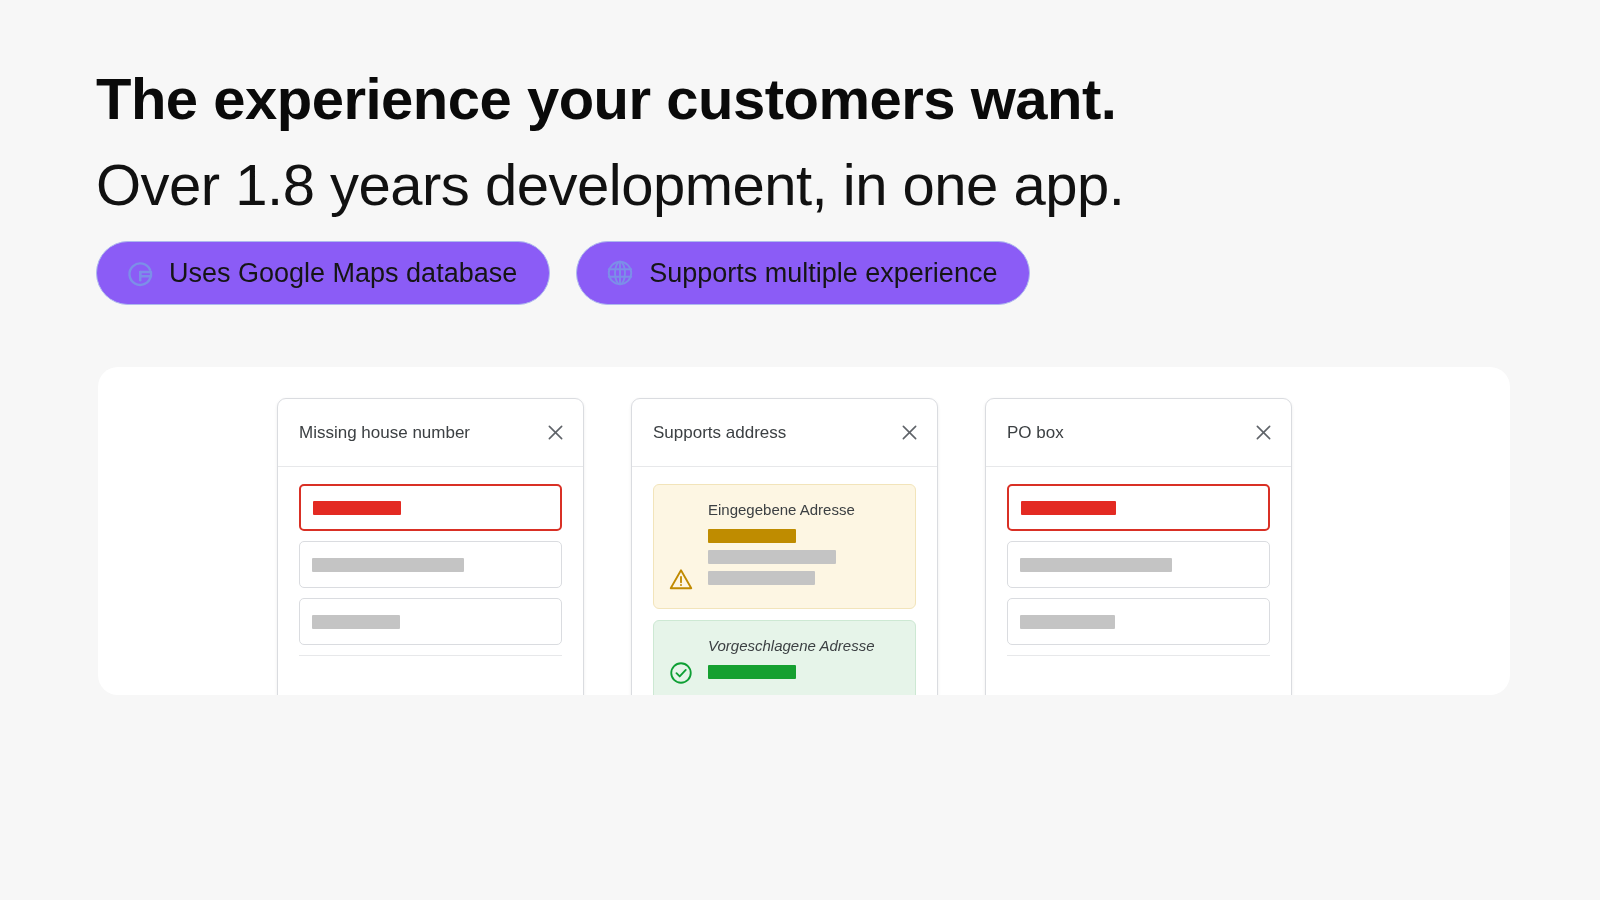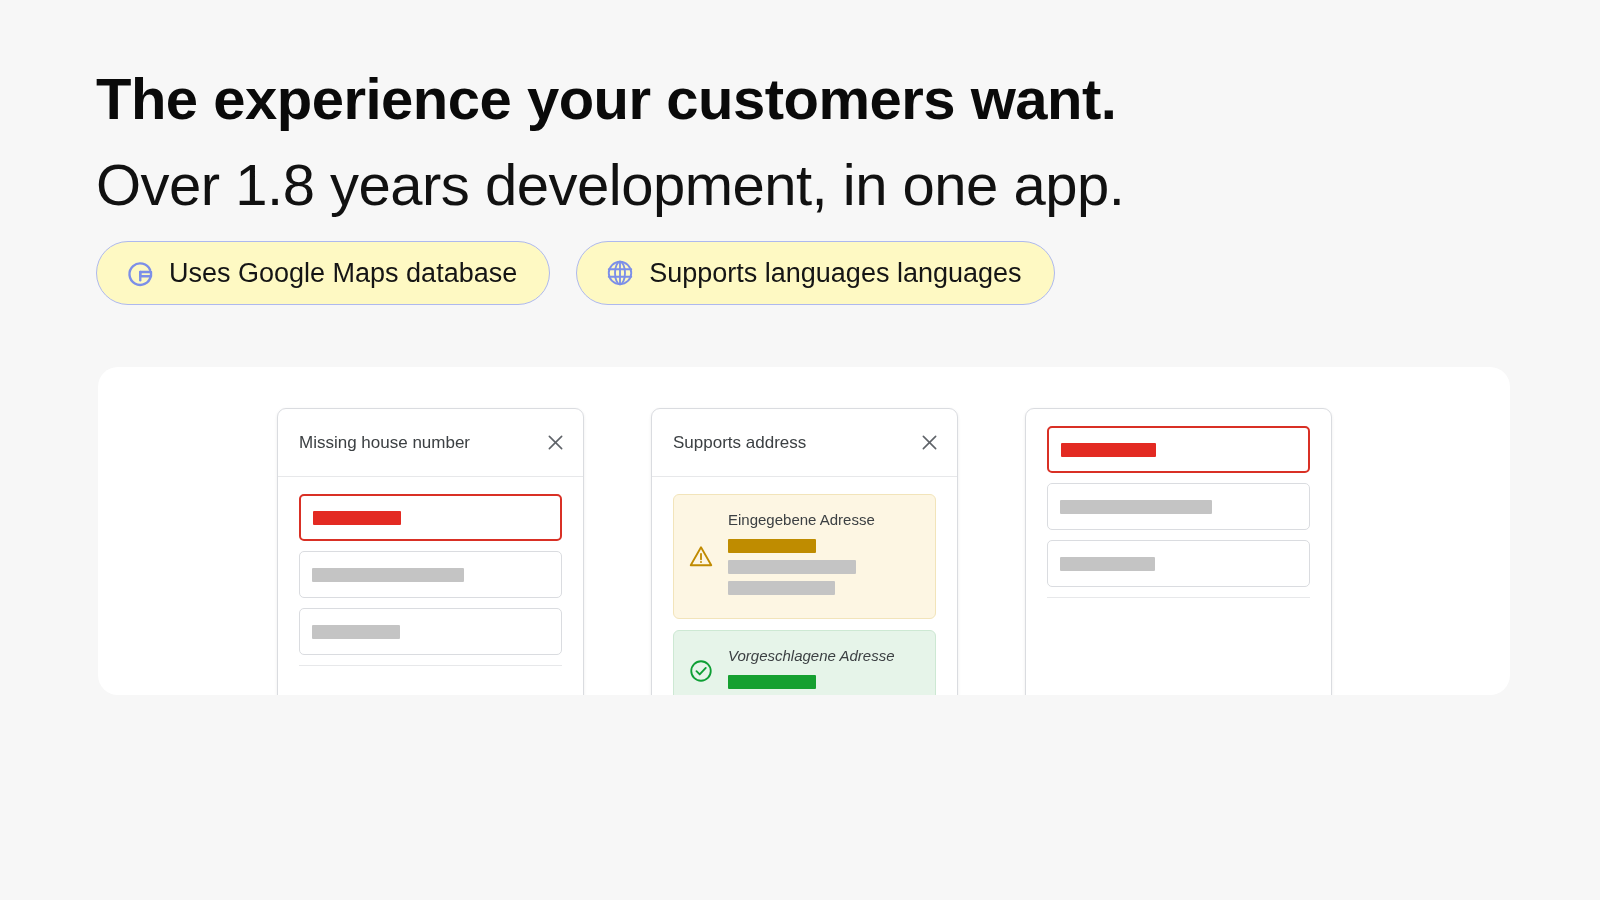--- a/index.html
+++ b/index.html
@@ -38,21 +38,21 @@
     gap: 26px;
     align-items: center;
   }
   .pill {
     display: flex;
     align-items: center;
     gap: 14px;
     height: 64px;
     padding: 0 32px 0 28px;
     border-radius: 40px;
-    background: #fef9c3;
+    background: #8b5cf6;
     border: 1.5px solid #AEB9EE;
     cursor: pointer;
   }
   .pill-label {
     font-size: 27px;
     color: #151515;
     white-space: nowrap;
   }
   .pill-icon { width: 30px; height: 30px; display: block; flex: none; }
 
@@ -60,23 +60,23 @@
   .panel {
     position: absolute;
     left: 98px; top: 367px;
     width: 1412px; height: 328px;
     background: #FFFFFF;
     border-radius: 20px;
     overflow: hidden;
   }
   .cards {
     position: absolute;
-    left: 179px; top: 41px;
-    display: flex;
-    gap: 67px;
+    left: 179px; top: 31px;
+    display: flex;
+    gap: 47px;
   }
 
   
   .card {
     width: 307px;
     background: #FFFFFF;
     border: 1px solid #DADCE0;
     border-radius: 9px;
     box-shadow: 0 1px 3px rgba(60,64,67,0.10);
     overflow: hidden;
@@ -120,21 +120,21 @@
     height: 30px;
   }
 
   
   .alert {
     border-radius: 6px;
     padding: 14px 16px 16px 14px;
     margin-bottom: 11px;
     display: flex;
     gap: 14px;
-    align-items: center;
+    align-items: flex-end;
   }
   .alert.warning { background: #FDF6E3; border: 1px solid #F2E4BA; }
   .alert.success { background: #E6F4E9; border: 1px solid #CDE8D3; font-style: italic; }
   .alert-icon { width: 26px; height: 26px; flex: none; margin-top: 1px; }
   .alert-content { flex: 1; padding-top: 2px; }
   .alert-title {
     font-size: 15px;
     color: #3C4043;
     margin-bottom: 11px;
     white-space: nowrap;
@@ -167,21 +167,21 @@
     <div class="pill">
       <span class="pill-icon">
         <svg viewBox="0 0 24 24" width="30" height="30" fill="none" stroke="#7C8FE8" stroke-width="1.5" stroke-linecap="round">
           <circle cx="12" cy="12" r="9"></circle>
           <ellipse cx="12" cy="12" rx="4" ry="9"></ellipse>
           <line x1="3" y1="9" x2="21" y2="9"></line>
           <line x1="3" y1="15" x2="21" y2="15"></line>
           <line x1="12" y1="3" x2="12" y2="21"></line>
         </svg>
       </span>
-      <span class="pill-label">Supports languages languages</span>
+      <span class="pill-label">Supports multiple experience</span>
     </div>
 
   </div>
 
   <div class="panel">
     <div class="cards">
 
       <div class="card">
         <div class="card-header">
           <span class="card-title">Missing house number</span>
@@ -245,20 +245,29 @@
               <div class="alert-title">Vorgeschlagene Adresse</div>
               <div class="bar green" style="width:88px"></div>
 
             </div>
           </div>
 
         </div>
       </div>
 
       <div class="card">
+        <div class="card-header">
+          <span class="card-title">PO box</span>
+          <span class="close-icon">
+            <svg viewBox="0 0 24 24" width="21" height="21" fill="none" stroke="#5F6368" stroke-width="1.9" stroke-linecap="round">
+              <line x1="5" y1="5" x2="19" y2="19"></line>
+                <line x1="19" y1="5" x2="5" y2="19"></line>
+            </svg>
+          </span>
+        </div>
         <div class="card-body">
           <div class="field error">
             <span class="bar red" style="width:95px"></span>
           </div>
           <div class="field">
             <span class="bar gray" style="width:152px"></span>
           </div>
           <div class="field">
             <span class="bar gray" style="width:95px"></span>
           </div>

